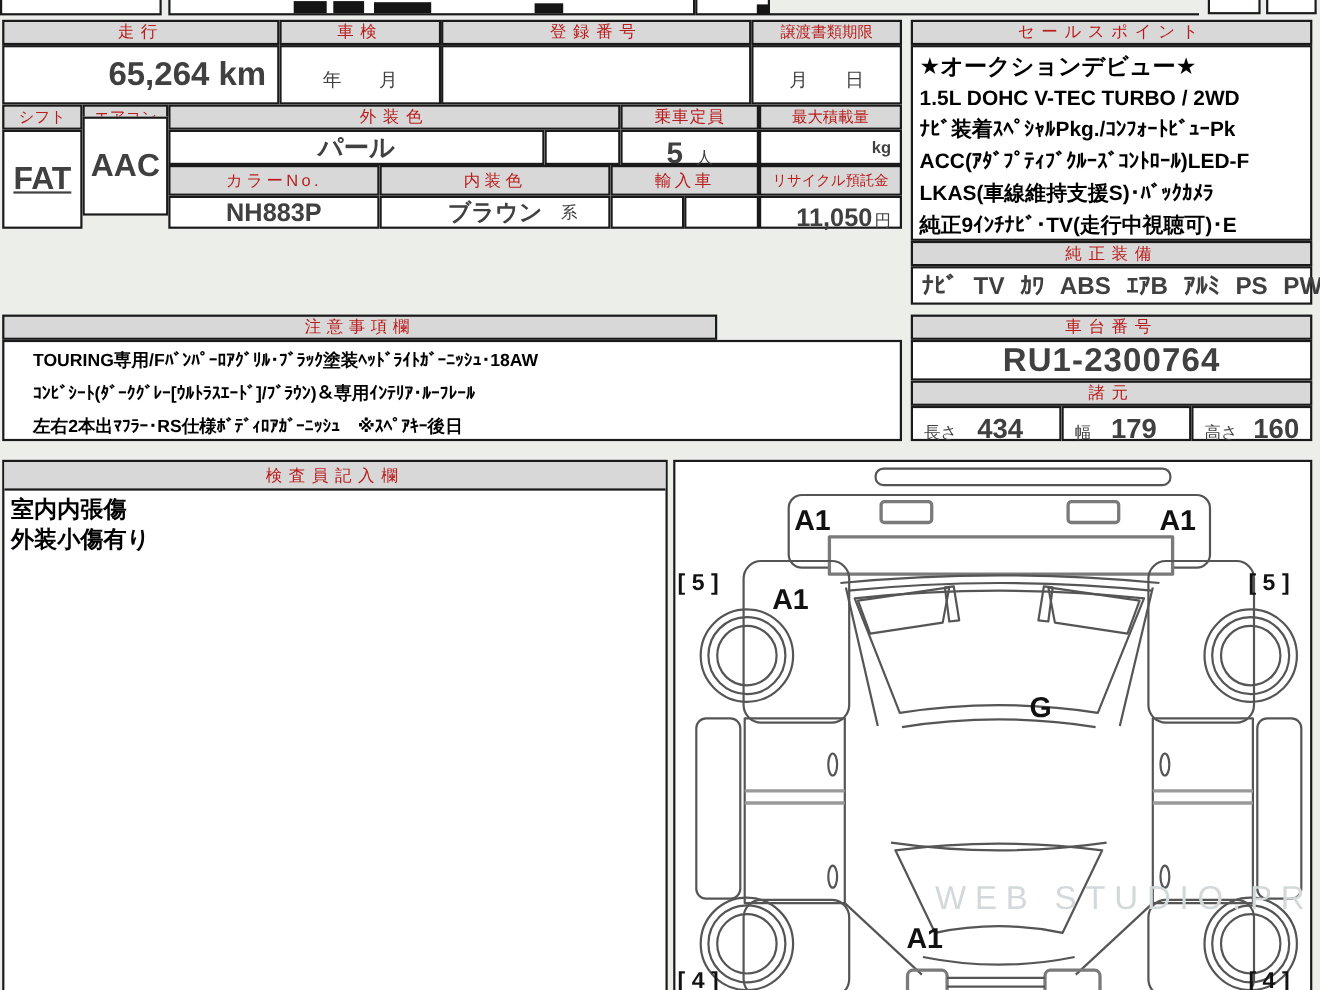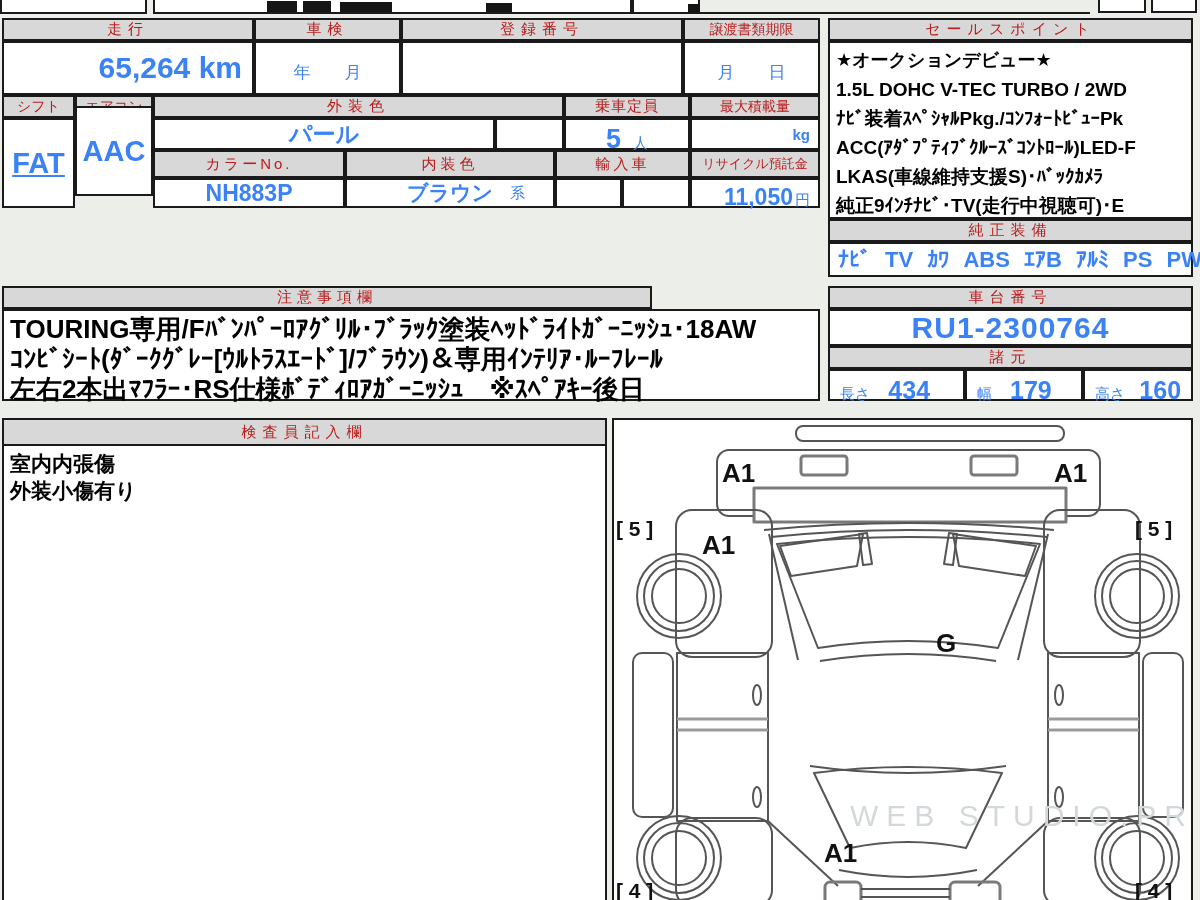--- a/index.html
+++ b/index.html
@@ -3,21 +3,21 @@
 <meta charset="utf-8">
 <style>
   html,body{margin:0;padding:0;background:#eceeea;}
   #sheet{position:relative;width:1200px;height:900px;background:#eceeea;overflow:hidden;
          font-family:"Liberation Sans","DejaVu Sans",sans-serif;color:#000;}
   .cell{position:absolute;box-sizing:border-box;border:2px solid #1a1a1a;background:#fff;}
   .hdr{background:#d8d8d8;display:flex;align-items:center;justify-content:center;
        font-size:15px;letter-spacing:4px;color:#b91c1c;white-space:nowrap;}
   .ls6{letter-spacing:6px;}
   .tight{letter-spacing:0;font-size:14px;}
-  .val{display:flex;align-items:center;font-weight:bold;color:#3b82f6;white-space:nowrap;}
+  .val{display:flex;align-items:center;font-weight:bold;color:#404040;white-space:nowrap;}
   .center{justify-content:center;}
   .right{justify-content:flex-end;}
   .frag{position:absolute;background:#151515;}
   .textlines{line-height:29px;font-weight:bold;font-size:19px;padding:3px 6px;}
   svg text{font-family:"Liberation Sans","DejaVu Sans",sans-serif;}
 </style>
 </head>
 <body>
 
 <div id="sheet">
@@ -75,34 +75,34 @@
   <div class="cell" style="left:622px;top:178px;width:68px;height:30px;"></div>
   <div class="cell val right" style="left:690px;top:178px;width:130px;height:30px;align-items:baseline;padding-top:4px;padding-right:8px;">
     <span style="font-size:23px;">11,050</span>
     <span style="font-size:15px;font-weight:normal;margin-left:2px;">円</span>
   </div>
 
 
   <div class="cell hdr ls6" style="left:828px;top:18px;width:365px;height:23px;">セールスポイント</div>
   <div class="cell" style="left:828px;top:41px;width:365px;height:178px;">
     <div class="textlines" style="line-height:29px;">
-      <div style="font-size:18px;">★オークションデビュー★</div>
+      <div style="font-size:21px;">★オークションデビュー★</div>
       <div>1.5L DOHC V-TEC TURBO / 2WD</div>
       <div>ﾅﾋﾞ装着ｽﾍﾟｼｬﾙPkg./ｺﾝﾌｫｰﾄﾋﾞｭｰPk</div>
       <div>ACC(ｱﾀﾞﾌﾟﾃｨﾌﾞｸﾙｰｽﾞｺﾝﾄﾛｰﾙ)LED-F</div>
       <div>LKAS(車線維持支援S)･ﾊﾞｯｸｶﾒﾗ</div>
       <div>純正9ｲﾝﾁﾅﾋﾞ･TV(走行中視聴可)･E</div>
     </div>
   </div>
   <div class="cell hdr ls6" style="left:828px;top:219px;width:365px;height:23px;">純正装備</div>
   <div class="cell val" style="left:828px;top:242px;width:365px;height:35px;font-size:22px;padding-left:8px;word-spacing:8px;">ﾅﾋﾞ TV ｶﾜ ABS ｴｱB ｱﾙﾐ PS PW</div>
 
   <div class="cell hdr" style="left:2px;top:286px;width:650px;height:23px;letter-spacing:5px;">注意事項欄</div>
   <div class="cell" style="left:2px;top:309px;width:818px;height:92px;">
-    <div class="textlines" style="font-size:26px;line-height:30px;">
+    <div class="textlines" style="font-size:16px;line-height:30px;margin-left:20px;">
       <div>TOURING専用/Fﾊﾞﾝﾊﾟｰﾛｱｸﾞﾘﾙ･ﾌﾞﾗｯｸ塗装ﾍｯﾄﾞﾗｲﾄｶﾞｰﾆｯｼｭ･18AW</div>
       <div>ｺﾝﾋﾞｼｰﾄ(ﾀﾞｰｸｸﾞﾚｰ[ｳﾙﾄﾗｽｴｰﾄﾞ]/ﾌﾞﾗｳﾝ)＆専用ｲﾝﾃﾘｱ･ﾙｰﾌﾚｰﾙ</div>
       <div>左右2本出ﾏﾌﾗｰ･RS仕様ﾎﾞﾃﾞｨﾛｱｶﾞｰﾆｯｼｭ　※ｽﾍﾟｱｷｰ後日</div>
     </div>
   </div>
 
   <div class="cell hdr ls6" style="left:828px;top:286px;width:365px;height:23px;">車台番号</div>
   <div class="cell val center" style="left:828px;top:309px;width:365px;height:37px;font-size:30px;letter-spacing:1px;">RU1-2300764</div>
   <div class="cell hdr ls6" style="left:828px;top:346px;width:365px;height:23px;">諸元</div>
   <div class="cell val" style="left:828px;top:369px;width:137px;height:32px;align-items:baseline;padding:5px 0 0 10px;">

